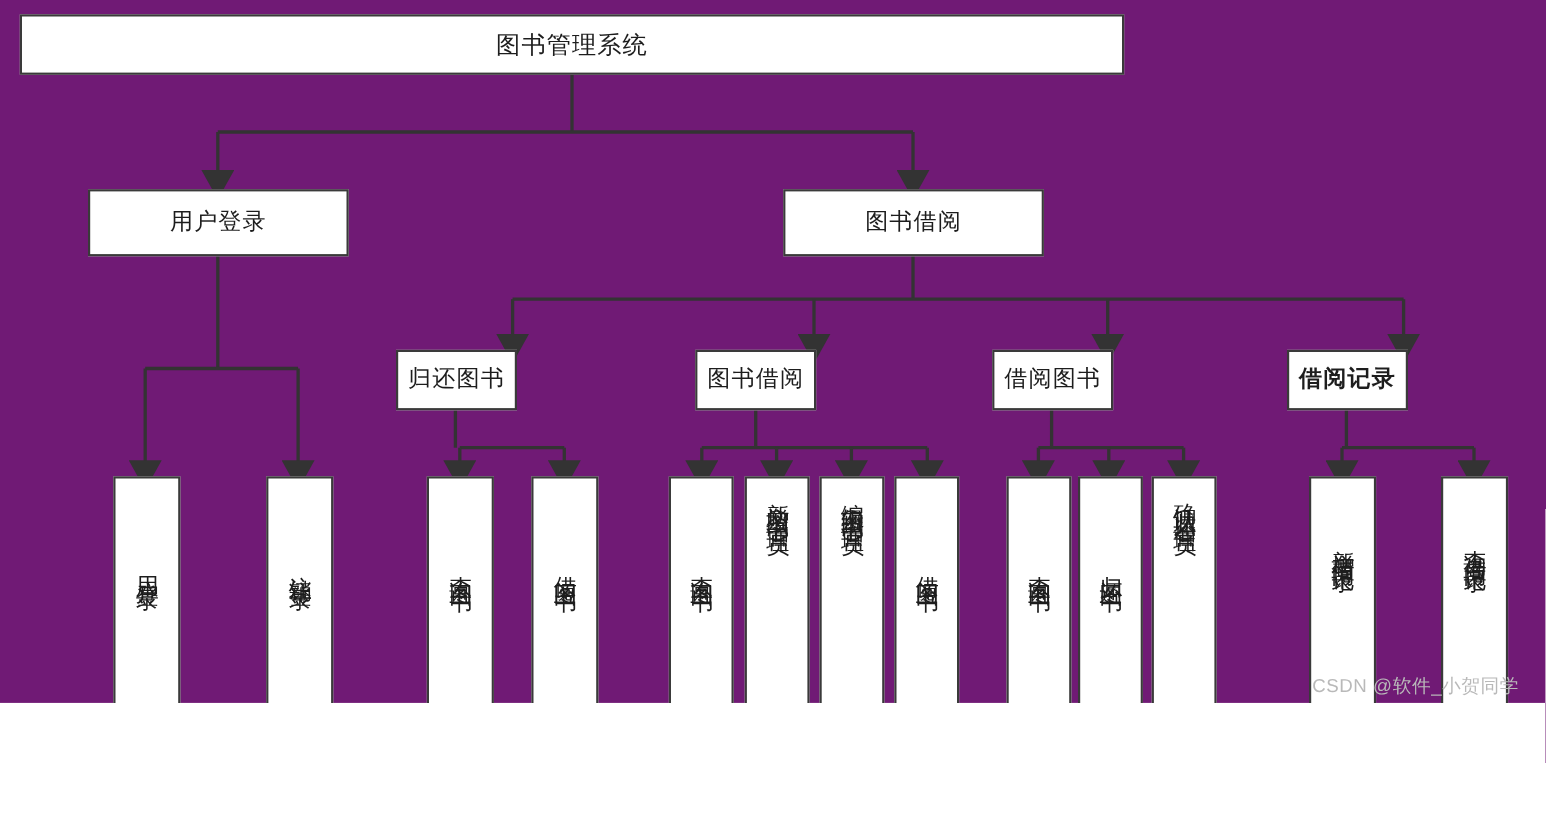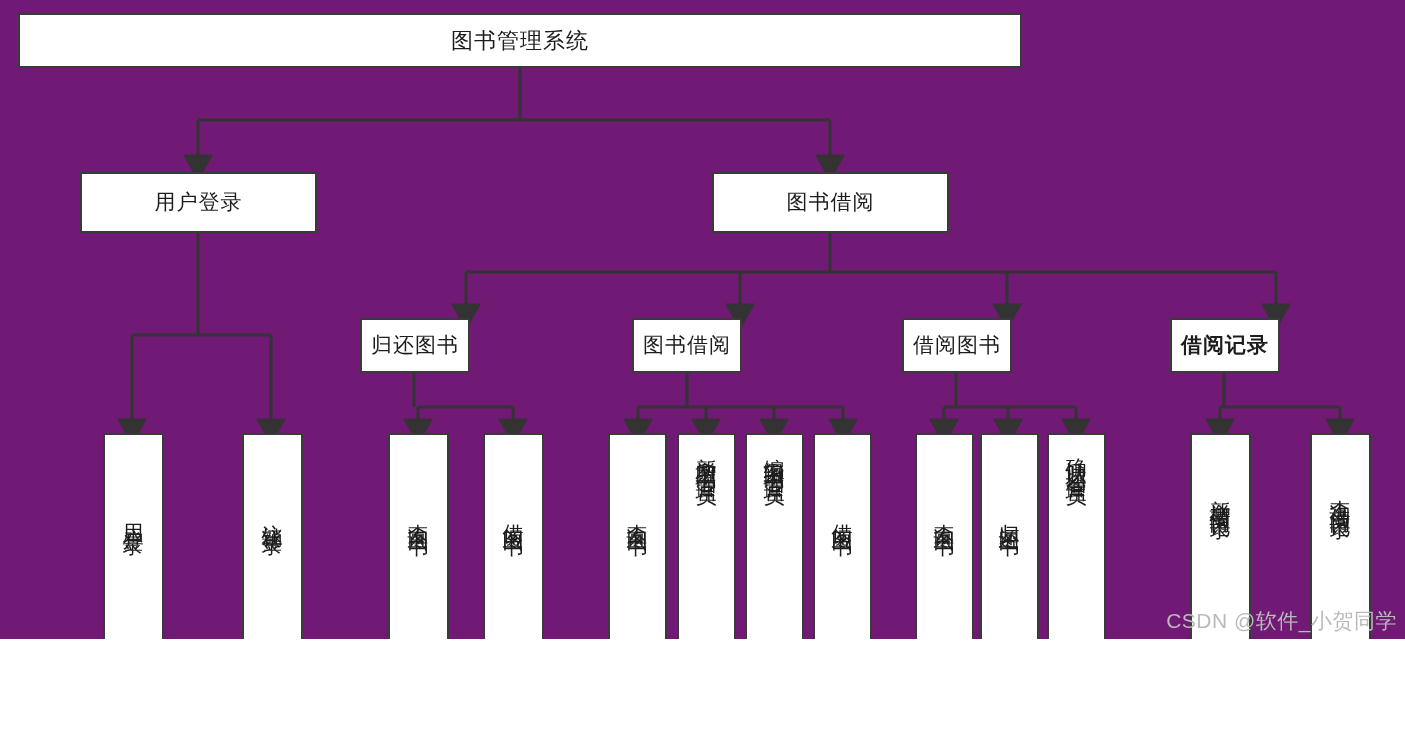--- a/index.html
+++ b/index.html
@@ -56,23 +56,23 @@
     letter-spacing:4px;
     line-height:1;
   }
   
   .node.vert.short .label{ margin-top:72px; }
   .node.vert.medium .label{ margin-top:48px; }
   .node.vert.long .label{ margin-top:6px; }
   
   #watermark{
     position:absolute;
-    right:8px;
+    right:24px;
     bottom:4px;
-    font-size:21px;
+    font-size:17px;
     color:#b9b9b9;
     letter-spacing:0.5px;
     white-space:nowrap;
     user-select:none;
   }
 </style>
 </head>
 <body>
 
 <div id="canvas">

